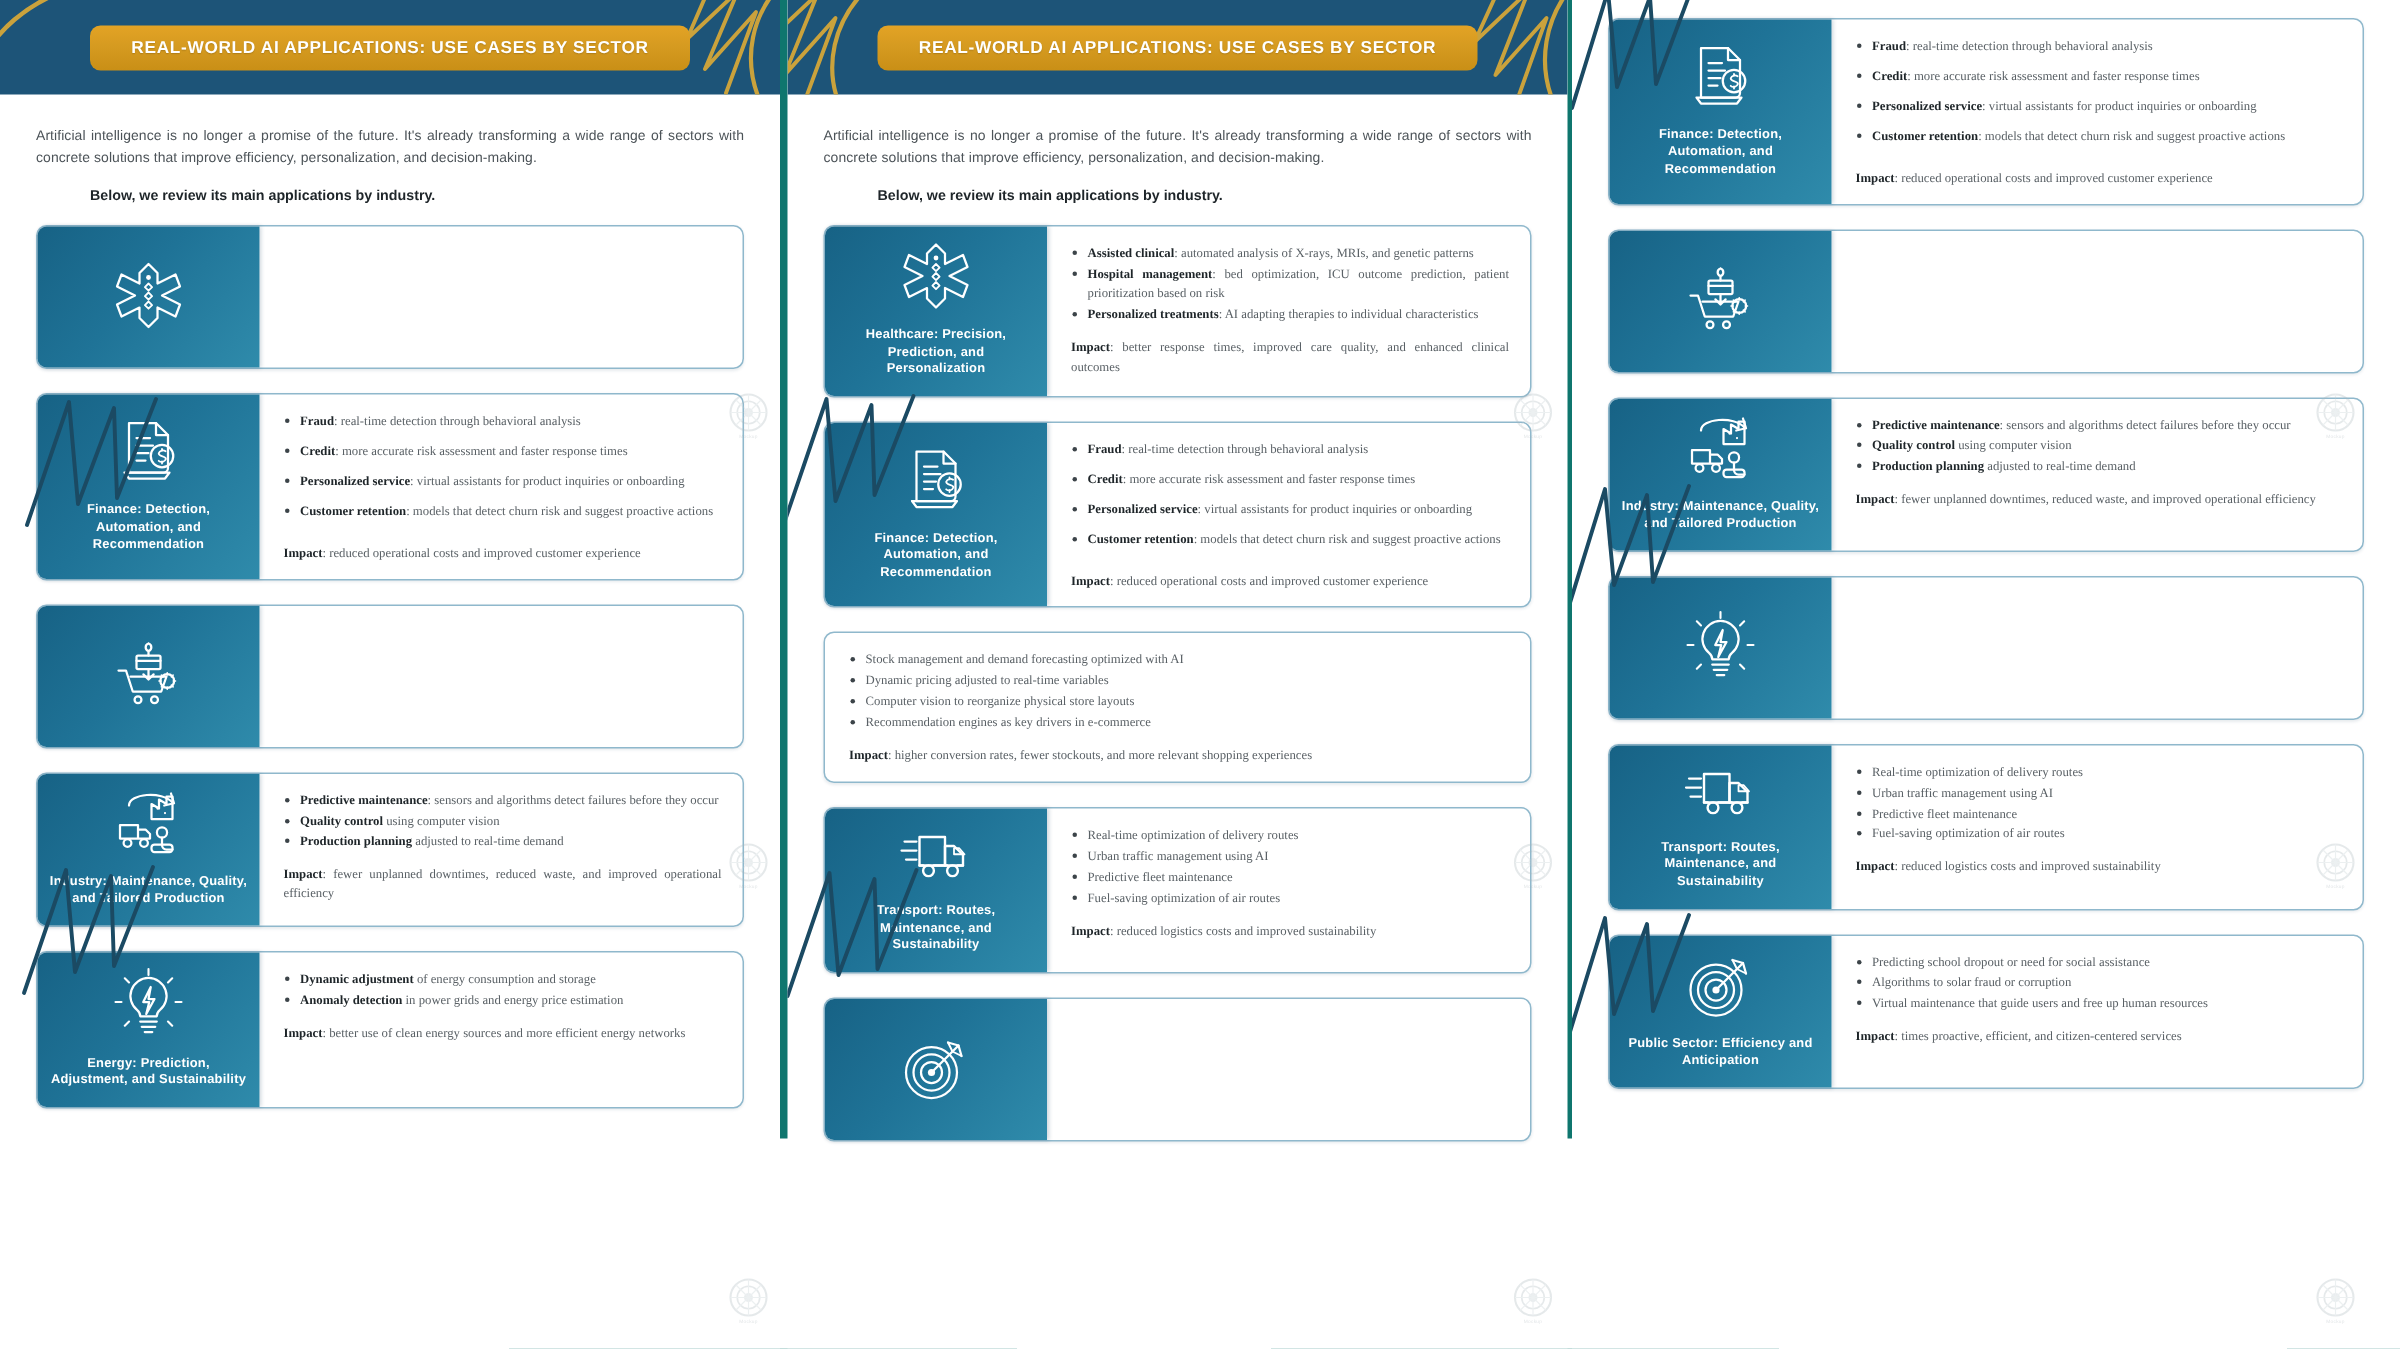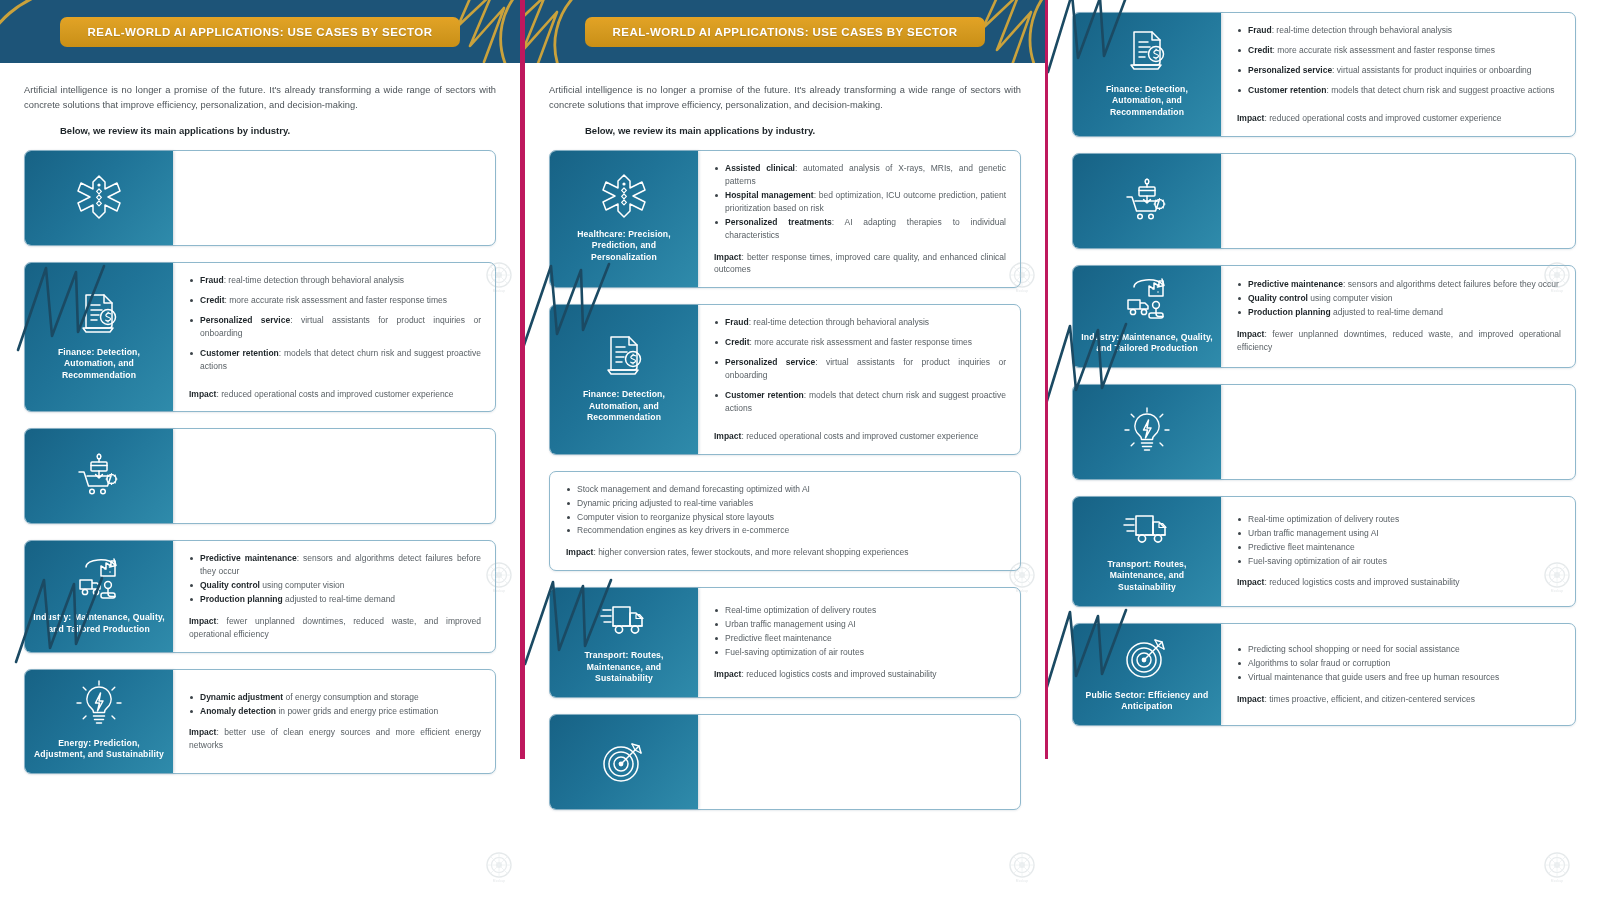--- a/index.html
+++ b/index.html
@@ -2,21 +2,21 @@
 <html><head>
 <meta charset="utf-8">
 <style>
   * { box-sizing: border-box; margin: 0; padding: 0; }
   html, body {
     width: 1600px; height: 899px;
     background: #ffffff;
     font-family: "Liberation Sans", sans-serif;
     overflow: hidden;
   }
-  .stage { position: relative; width: 1600px; height: 759px; background:#be185d; }
+  .stage { position: relative; width: 1600px; height: 759px; background:#0f766e; }
 
   
   .page {
     position: absolute;
     background: #ffffff;
     overflow: hidden;
   }
   #page-left   { left: 0;    top: 0;   width: 520px;  height: 899px; }
   #page-mid    { left: 525px; top: 0;  width: 520px;  height: 899px; }
   #page-right  { left: 1048px; top: 0; width: 552px;  height: 899px; }
@@ -97,21 +97,22 @@
     line-height: 1.35;
     text-align: center;
     letter-spacing: .15px;
   }
   .card-icon-label:empty { margin-top: 0; }
   .card-content {
     flex: 1 1 auto;
     padding: 11px 14px 11px 16px;
     display: flex;
     flex-direction: column;
-    justify-content: center;
+    justify-content: flex-start;
+    font-family: Liberation Serif, serif;
   }
   .card-content.empty { padding: 0; }
   .bullets { list-style: none; }
   .bullets li {
     position: relative;
     padding-left: 11px;
     font-size: 8.5px;
     line-height: 1.52;
     color: #5a6166;
     text-align: justify;
@@ -614,21 +615,21 @@
       <circle cx="20" cy="26" r="2.4" fill="#ffffff" stroke="none"></circle>
       <path d="M20 26 L38 8"></path>
       <path d="M31 6 L38 8 L40 15"></path>
       <path d="M31 6 L34 12 L40 15" stroke-width="1.3"></path>
     </svg>
               </span>
               <div class="card-icon-label">Public Sector: Efficiency and Anticipation</div>
             </div>
             <div class="card-content">
               <ul class="bullets">
-                <li><span>Predicting school shopping or need for social assistance</span></li>
+                <li><span>Predicting school dropout or need for social assistance</span></li>
                 <li><span>Algorithms to solar fraud or corruption</span></li>
                 <li><span>Virtual maintenance that guide users and free up human resources</span></li>
               </ul>
               <div class="impact"><b>Impact</b><span>: times proactive, efficient, and citizen-centered services</span></div>
             </div>
           </div>
         </div>
     </div>
 
     <div class="scribble" style="left:-6px;top:-14px;">

